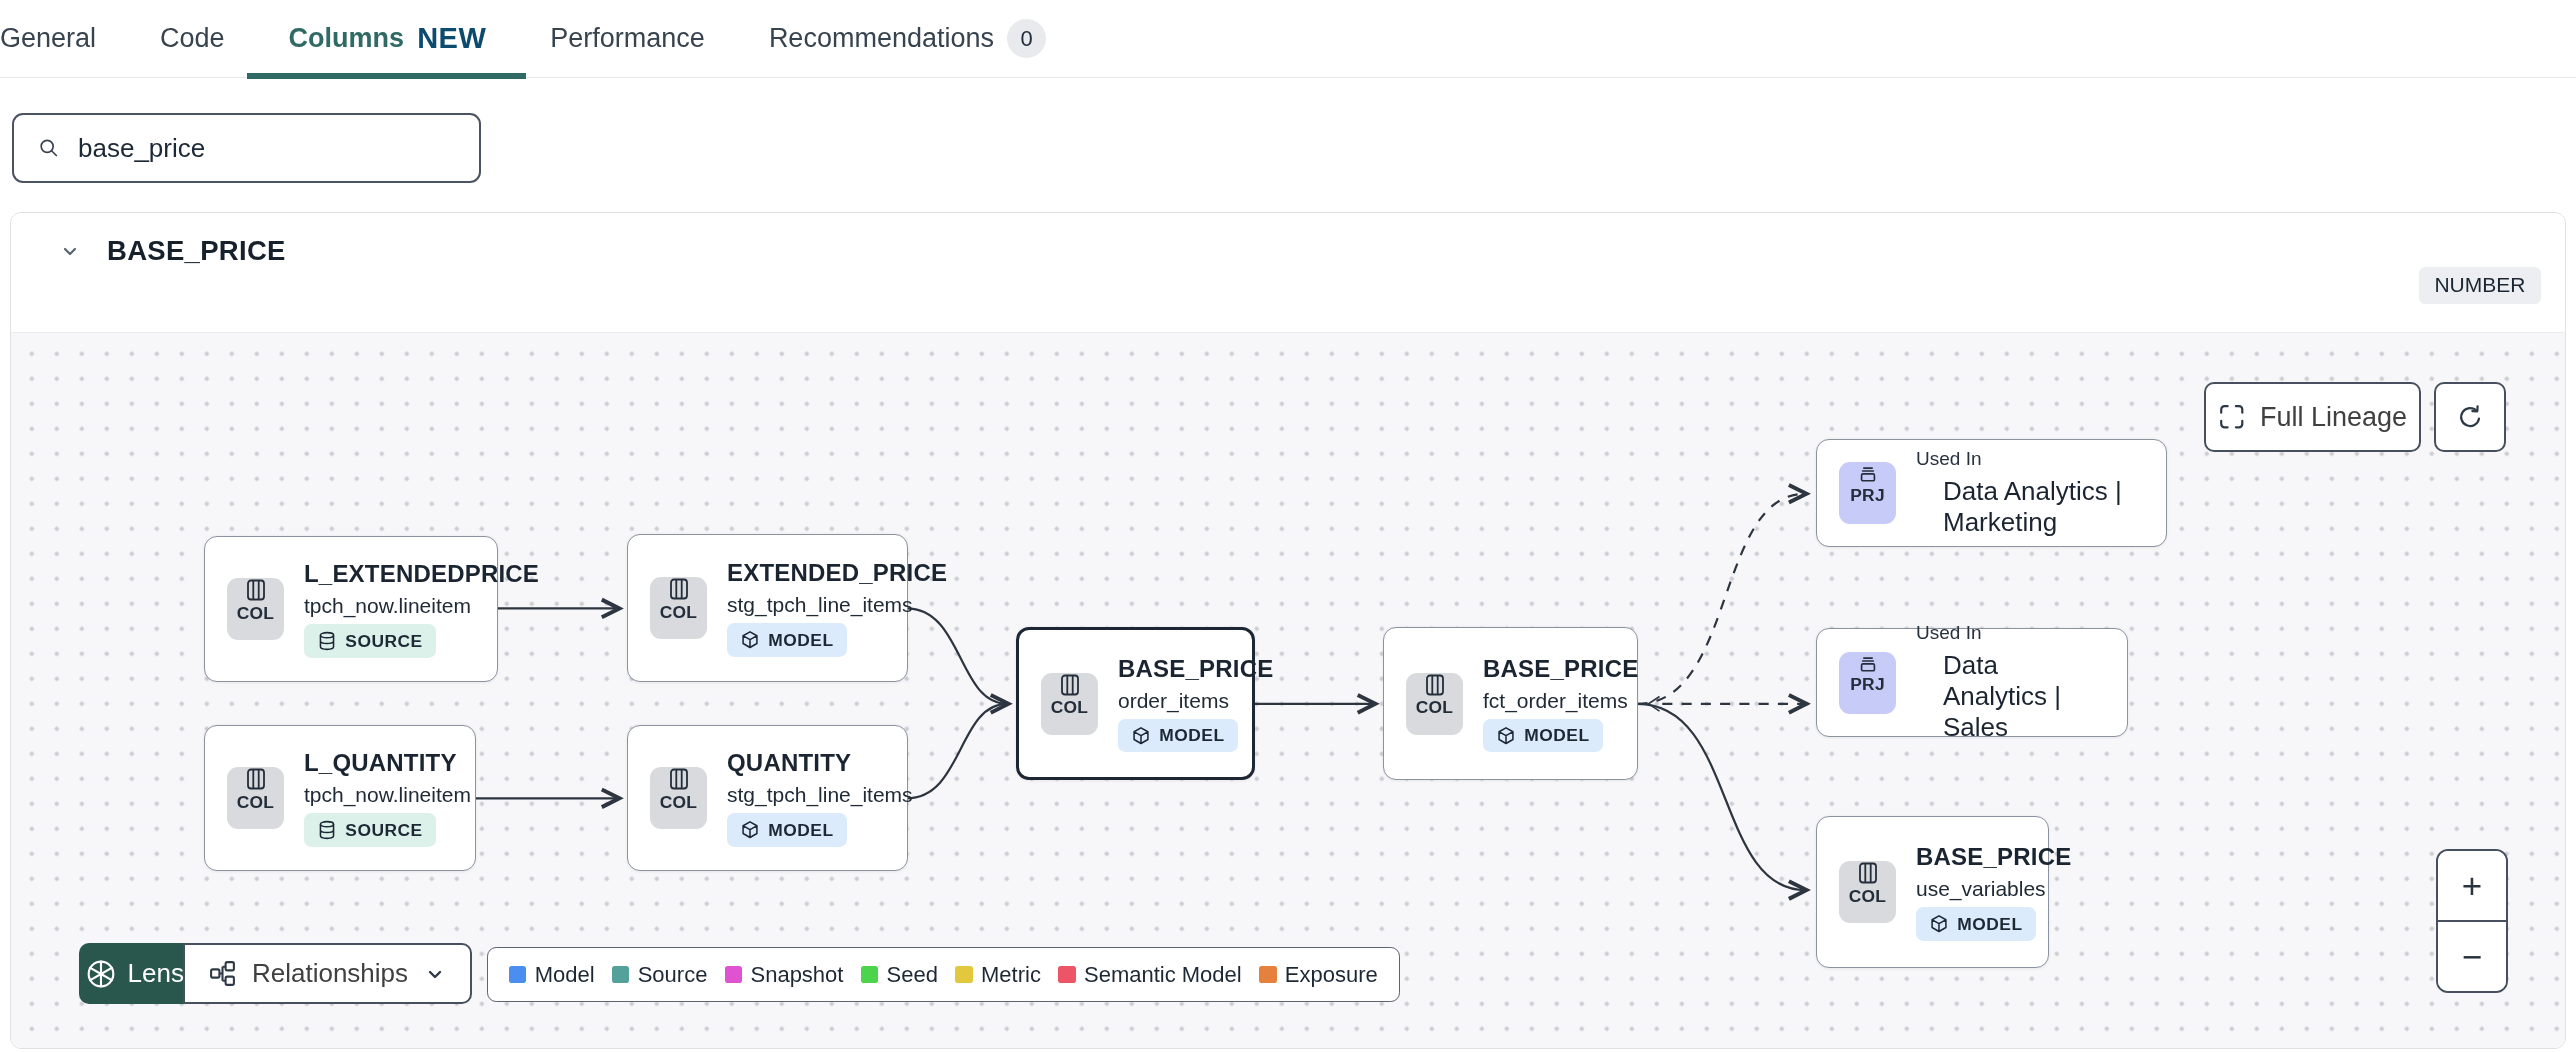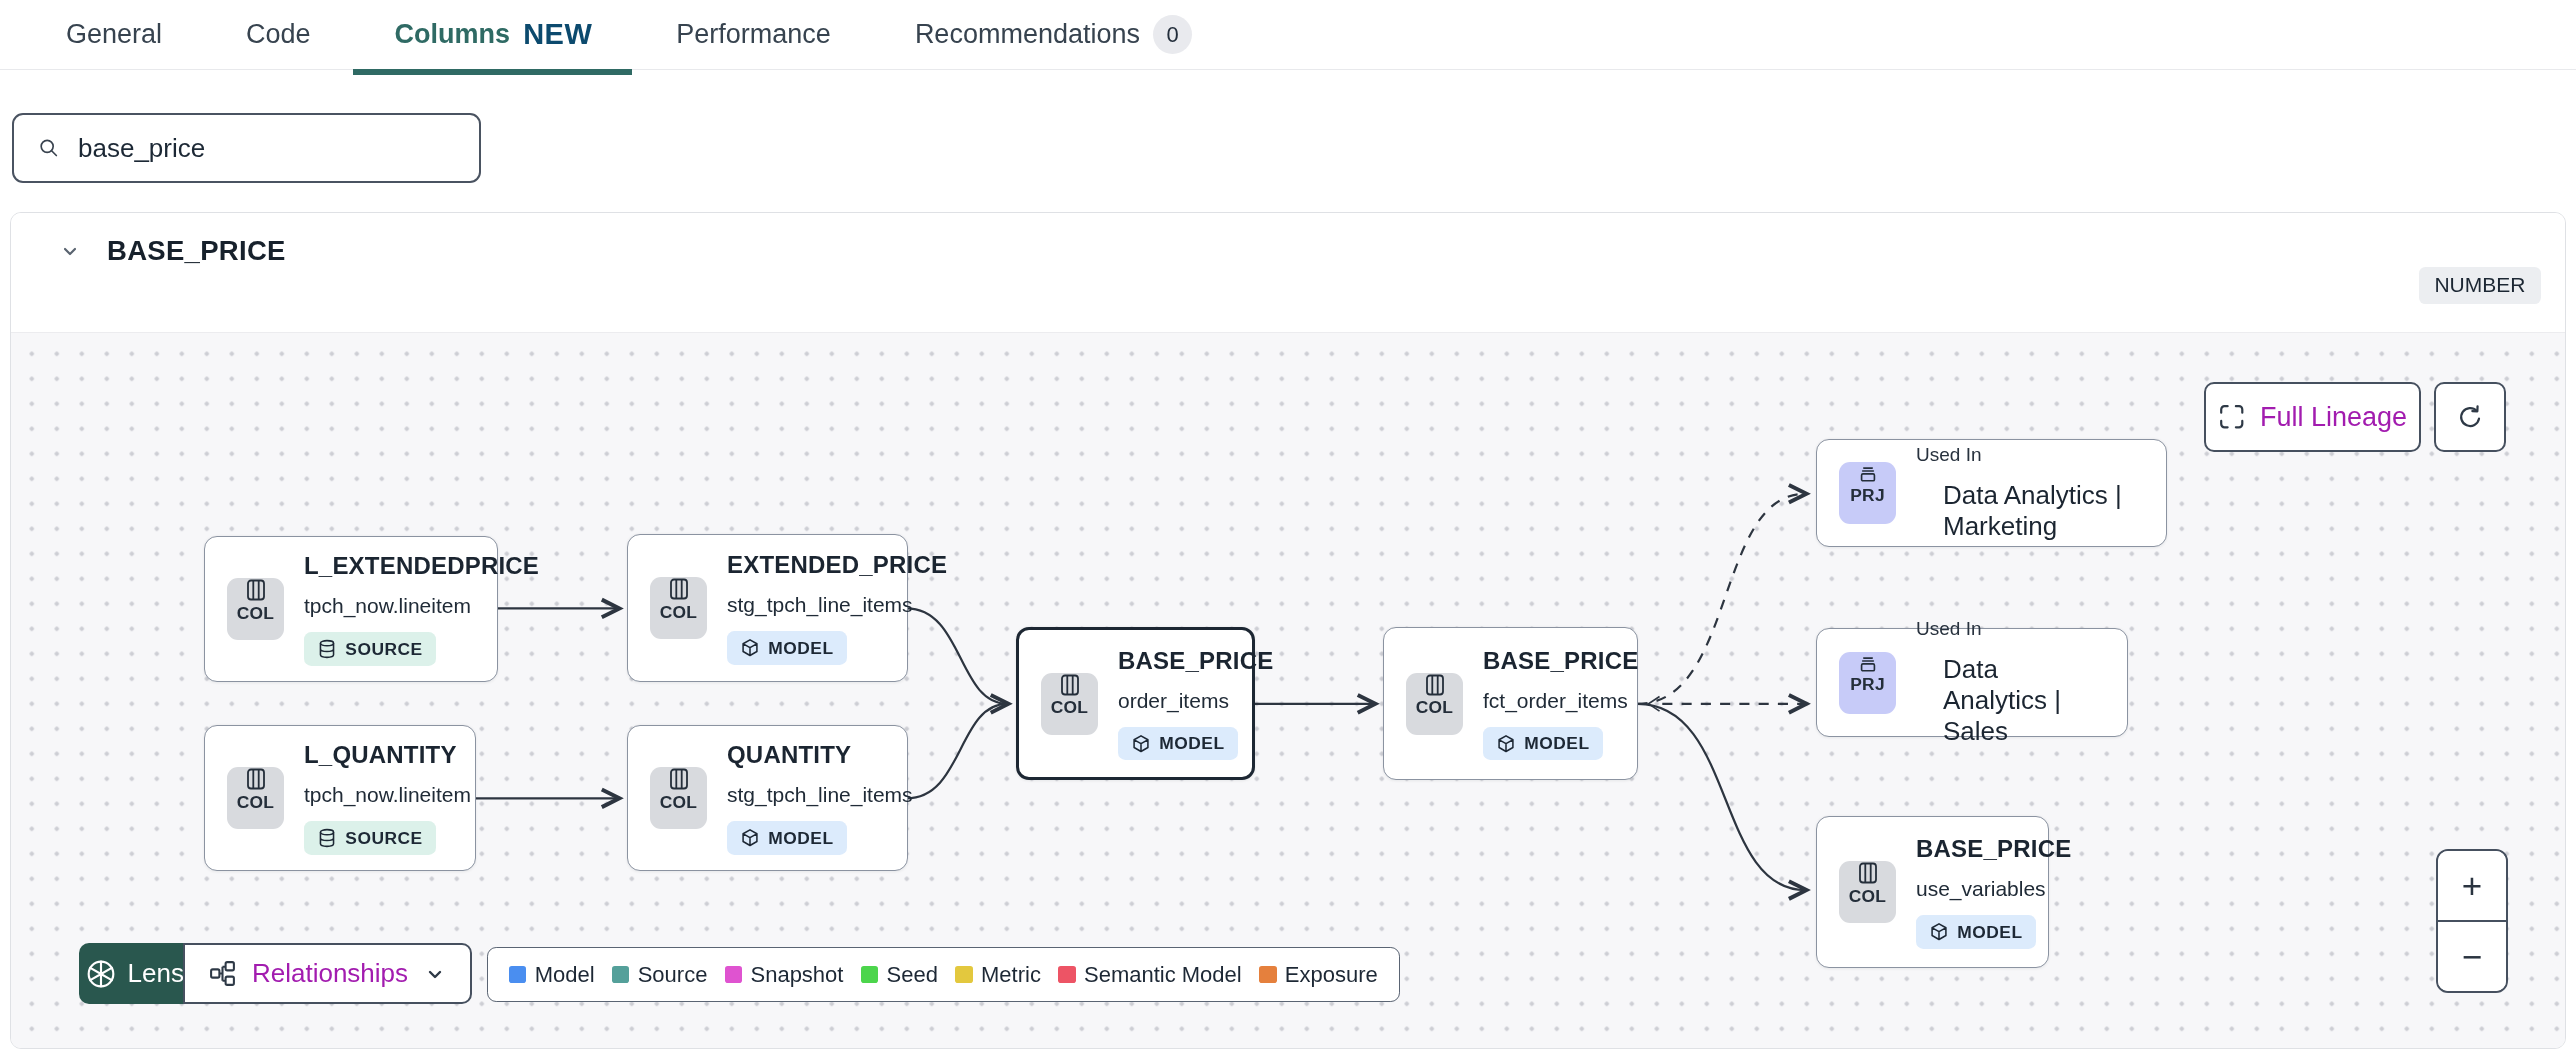--- a/index.html
+++ b/index.html
@@ -1,22 +1,22 @@
 <!DOCTYPE html>
 <html style="font-size:14.7px"><head>
 <meta charset="utf-8">
 <style>
   * { margin:0; padding:0; box-sizing:border-box; }
   html,body { width:2576px; height:1053px; background:#ffffff; overflow:hidden;
               font-family:"Liberation Sans", sans-serif; color:#1c2835; }
   .screen { position:relative; width:2576px; height:1053px; }
 
   
-  .tabbar { position:absolute; left:0; top:0; width:2576px; height:70px; background:#fff;
-            border-bottom:1.8px solid #e8e9ec; display:flex; align-items:center; gap:84px; padding-left:66px; }
+  .tabbar { position:absolute; left:0; top:0; width:2576px; height:78px; background:#fff;
+            border-bottom:1.8px solid #e8e9ec; display:flex; align-items:center; gap:64px; }
   .tab { position:relative; height:78px; display:flex; align-items:center; gap:13px;
          font-size:27px; color:#37434f; cursor:pointer; }
   .tab.active { color:#2f6a64; font-weight:700; }
   .tab.active::after { content:""; position:absolute; left:-42px; right:-40px; bottom:-1.8px;
                        height:6.4px; background:#2f6a64; }
   .tab .new { font-size:29px; font-weight:700; color:#0c4a6e; letter-spacing:0.5px; }
   .tab .count { width:39px; height:39px; border-radius:50%; background:#e9eaee; color:#232e3b;
                 font-size:22px; display:flex; align-items:center; justify-content:center; }
 
   
@@ -47,33 +47,33 @@
   
   .node { position:absolute; background:#fff; border:1.8px solid #8b93a1; border-radius:13px;
           display:flex; align-items:center; gap:20px; padding:0 22px; cursor:pointer;
           box-shadow:0 0.9px 2.8px rgba(20,24,33,.07); }
   .node.selected { border:3.7px solid #1d2733; }
   .chip { width:57px; height:62px; border-radius:11px; display:flex; flex-direction:column;
           align-items:center; color:#242e3a; flex:0 0 auto; }
   .chip.col { background:#d8dade; }
   .chip.prj { background:#c7cbf8; }
   .chip-lbl { font-size:17.4px; font-weight:700; margin-top:0.9px; letter-spacing:0.3px; }
-  .node-body { display:flex; flex-direction:column; gap:14px; }
+  .node-body { display:flex; flex-direction:column; gap:6px; }
   .node-title { font-size:24px; font-weight:600; color:#1b2531; letter-spacing:0.2px; }
   .node-sub { font-size:21px; color:#202b37; }
   .badge { display:inline-flex; align-items:center; gap:8.3px; border-radius:7.3px; padding:6.4px 13px;
            font-size:17.4px; font-weight:700; color:#1d2835; width:max-content; letter-spacing:0.5px; }
   .badge.source { background:#dcf1ea; }
   .badge.model { background:#dcebfc; }
   .prj-eyebrow { font-size:19px; color:#28323e; }
   .prj-title { font-size:26px; font-weight:500; color:#1b2531;margin-left:27px; }
 
   
   .btn { background:#fff; border:2.3px solid #46505f; border-radius:10px; display:flex;
-         align-items:center; justify-content:center; gap:14.7px; cursor:pointer; color:#a21caf; }
+         align-items:center; justify-content:center; gap:14.7px; cursor:pointer; color:#404040; }
   .full-lineage { position:absolute; left:2193px; top:49px; width:217px; height:70px; font-size:27px; }
   .refresh-btn { position:absolute; left:2423px; top:49px; width:72px; height:70px; }
   .zoomctl { position:absolute; left:2425px; top:516px; width:72px; height:144px;
              border:2.3px solid #46505f; border-radius:12px; background:#fff; overflow:hidden;
              display:flex; flex-direction:column; }
   .zoomctl .zbtn { flex:1; display:flex; align-items:center; justify-content:center;
                    font-size:35px; color:#2a3440; cursor:pointer; background:#fff; }
   .zoomctl .zbtn:first-child { border-bottom:2.3px solid #46505f; }
 
   

